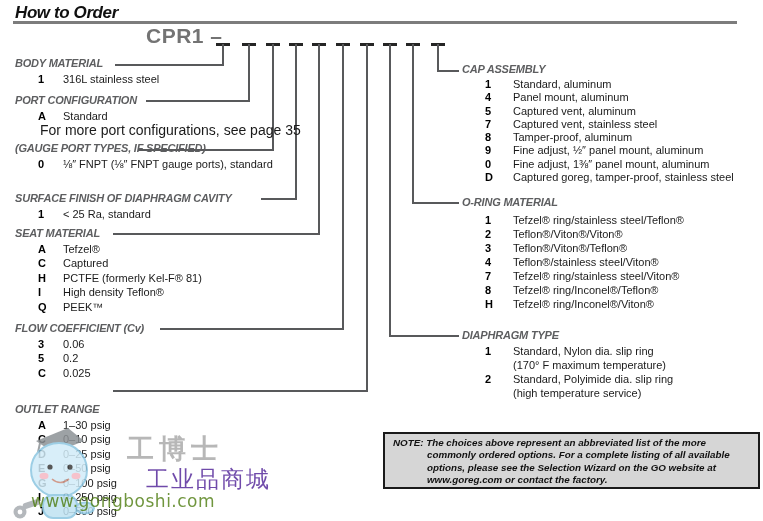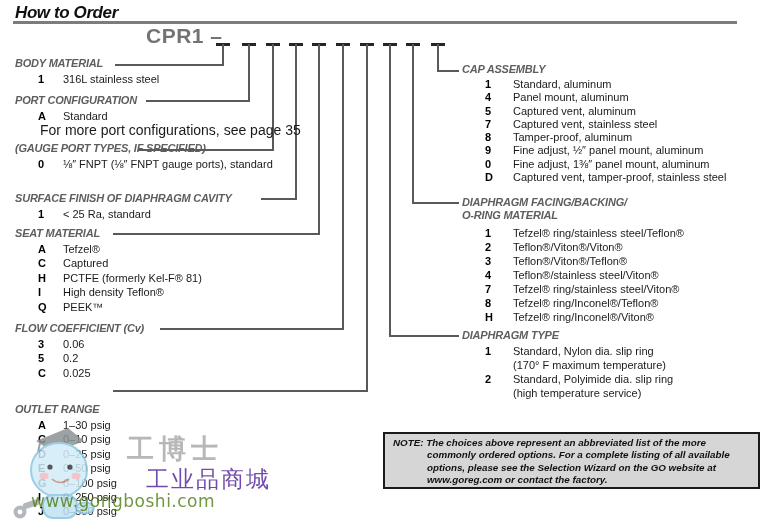--- a/index.html
+++ b/index.html
@@ -143,26 +143,25 @@
   <div class="section right lh13" style="left:462px;top:63px">
     <div class="sec-header">CAP ASSEMBLY</div>
     <div class="rows">
         <div class="row"><span class="code">1</span><span>Standard, aluminum</span></div>
         <div class="row"><span class="code">4</span><span>Panel mount, aluminum</span></div>
         <div class="row"><span class="code">5</span><span>Captured vent, aluminum</span></div>
         <div class="row"><span class="code">7</span><span>Captured vent, stainless steel</span></div>
         <div class="row"><span class="code">8</span><span>Tamper-proof, aluminum</span></div>
         <div class="row"><span class="code">9</span><span>Fine adjust, ½″ panel mount, aluminum</span></div>
         <div class="row"><span class="code">0</span><span>Fine adjust, 1⅜″ panel mount, aluminum</span></div>
-        <div class="row"><span class="code">D</span><span>Captured vent, tamper-proof, stainless steel</span></div>
+        <div class="row"><span class="code">D</span><span>Captured goreg, tamper-proof, stainless steel</span></div>
       </div>
   </div>
 
   <div class="section right lh14" style="left:462px;top:196px">
-    <div class="sec-header">DIAPHRAGM FACING/BACKING/</div>
     <div class="sec-header">O-RING MATERIAL</div>
     <div class="rows rows-gap4">
         <div class="row"><span class="code">1</span><span>Tefzel® ring/stainless steel/Teflon®</span></div>
         <div class="row"><span class="code">2</span><span>Teflon®/Viton®/Viton®</span></div>
         <div class="row"><span class="code">3</span><span>Teflon®/Viton®/Teflon®</span></div>
         <div class="row"><span class="code">4</span><span>Teflon®/stainless steel/Viton®</span></div>
         <div class="row"><span class="code">7</span><span>Tefzel® ring/stainless steel/Viton®</span></div>
         <div class="row"><span class="code">8</span><span>Tefzel® ring/Inconel®/Teflon®</span></div>
         <div class="row"><span class="code">H</span><span>Tefzel® ring/Inconel®/Viton®</span></div>
       </div>

